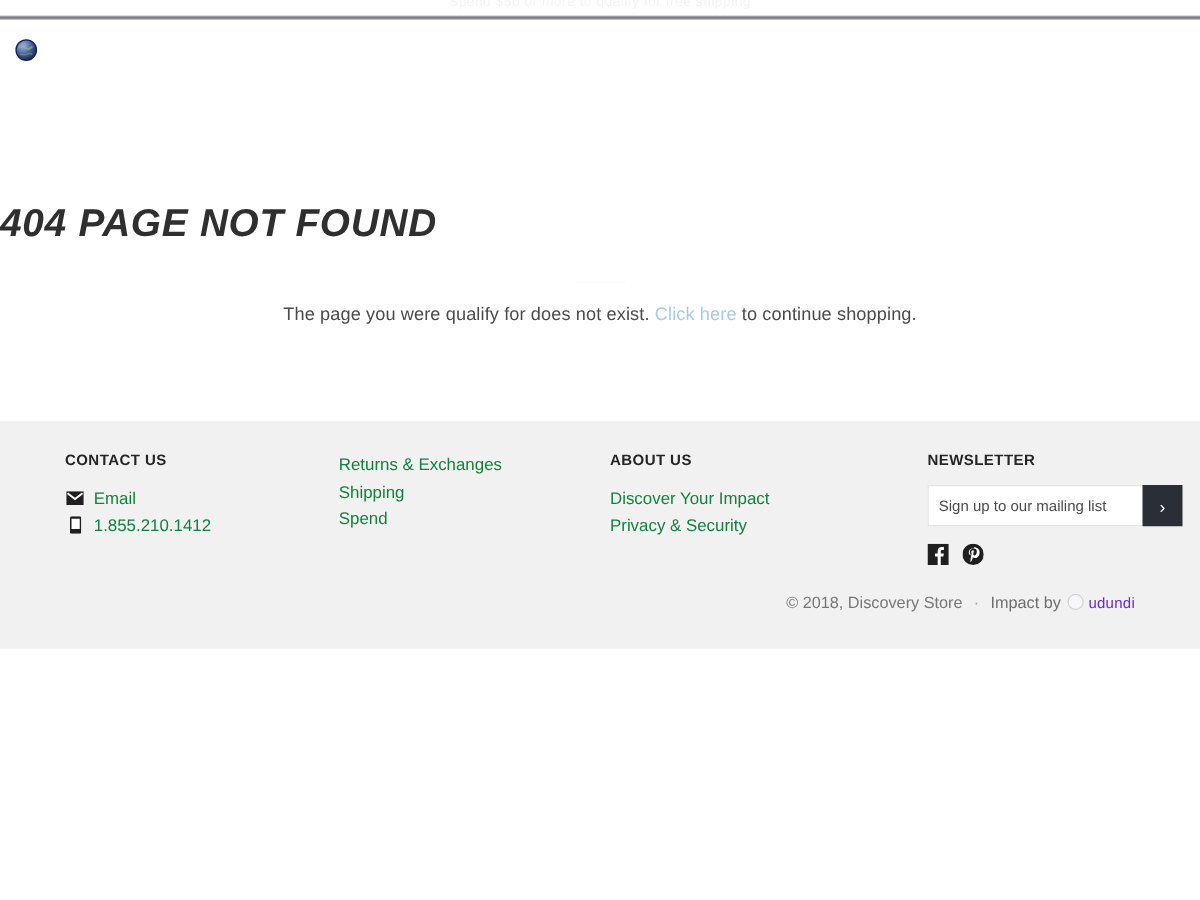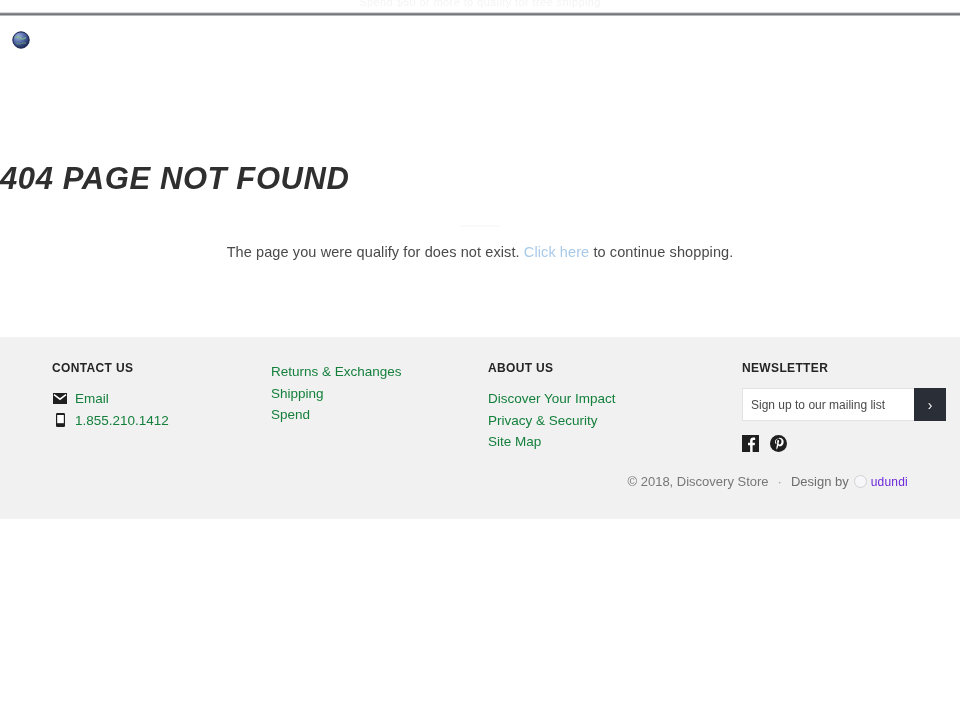--- a/index.html
+++ b/index.html
@@ -303,21 +303,20 @@
         <li><a href="#">Shipping</a></li>
         <li><a href="#">Spend</a></li>
       </ul>
     </div>
 
     <div class="fcol fcol-about">
       <h3>ABOUT US</h3>
       <ul>
         <li><a href="#">Discover Your Impact</a></li>
         <li><a href="#">Privacy &amp; Security</a></li>
-        <li><a href="#">Site Map</a></li>
       </ul>
     </div>
 
     <div class="fcol fcol-news">
       <h3>NEWSLETTER</h3>
       <form class="news-form">
         <input class="news-input" type="text" placeholder="Sign up to our mailing list" style="">
         <button class="news-submit" type="submit">›</button>
       </form>
       <div class="social-row">
@@ -332,19 +331,19 @@
             <circle cx="8.5" cy="8.5" r="8.5" fill="#1f1f1f"></circle>
             <path d="M8.9 3.6 C6.4 3.6 5 5.2 5 6.9 c0 .8 .42 1.75 1.1 2.06 .1 .05 .16 .03 .18 -.07 l .15 -.6 c .02 -.08 .01 -.11 -.05 -.18 -.32 -.38 -.5 -.87 -.5 -1.4 0 -1.55 1.17 -2.93 3.03 -2.93 1.65 0 2.56 1 2.56 2.35 0 1.76 -.78 3.25 -1.94 3.25 -.64 0 -1.12 -.53 -.97 -1.18 .19 -.78 .55 -1.62 .55 -2.18 0 -.5 -.27 -.92 -.83 -.92 -.66 0 -1.19 .68 -1.19 1.6 0 .58 .2 .98 .2 .98 L 6.5 12.1 c -.24 1.03 -.04 2.3 -.02 2.42 .01 .08 .1 .1 .15 .04 .07 -.09 .93 -1.15 1.22 -2.2 .08 -.3 .47 -1.83 .47 -1.83 .24 .45 .93 .85 1.67 .85 2.2 0 3.69 -2 3.69 -4.68 0 -2.03 -1.72 -3.92 -4.33 -3.92 z" fill="#ffffff"></path>
           </svg>
         </a>
       </div>
     </div>
 
     <div class="copyright">
       <span>© 2018, Discovery Store</span>
       <span class="copy-dot">·</span>
-      <span class="design-by">Design by</span>
+      <span class="design-by">Impact by</span>
       <span class="brand-mark"></span>
       <span class="brand-name">udundi</span>
     </div>
 
   </div>
 </footer>
 
 </body></html>

